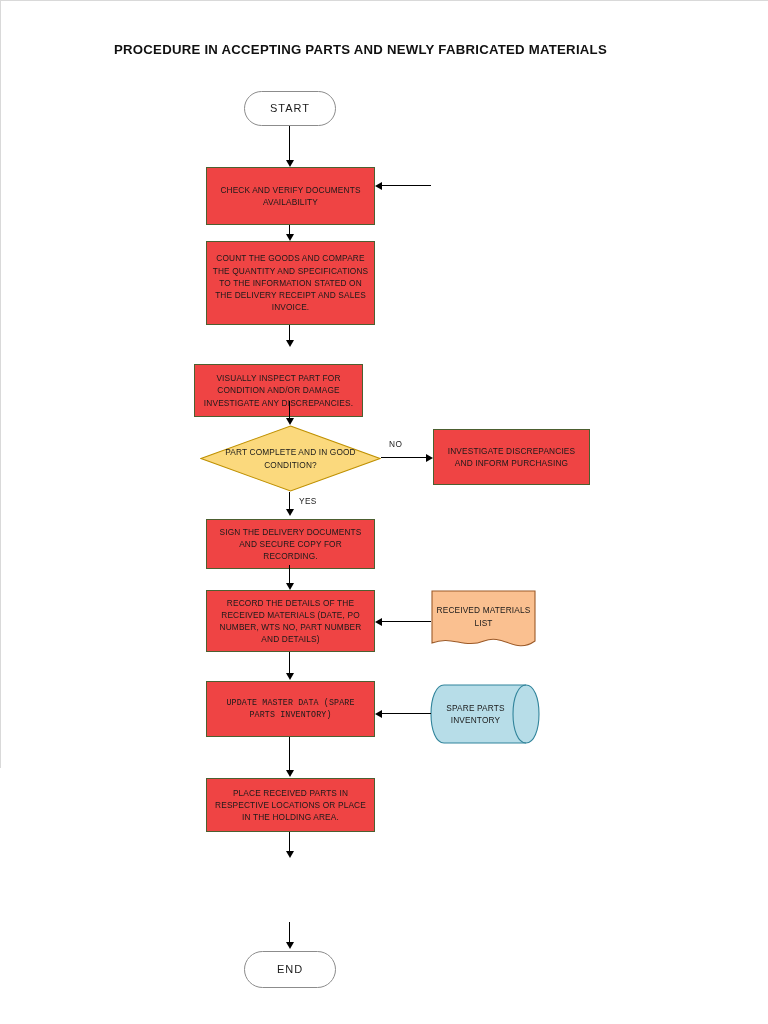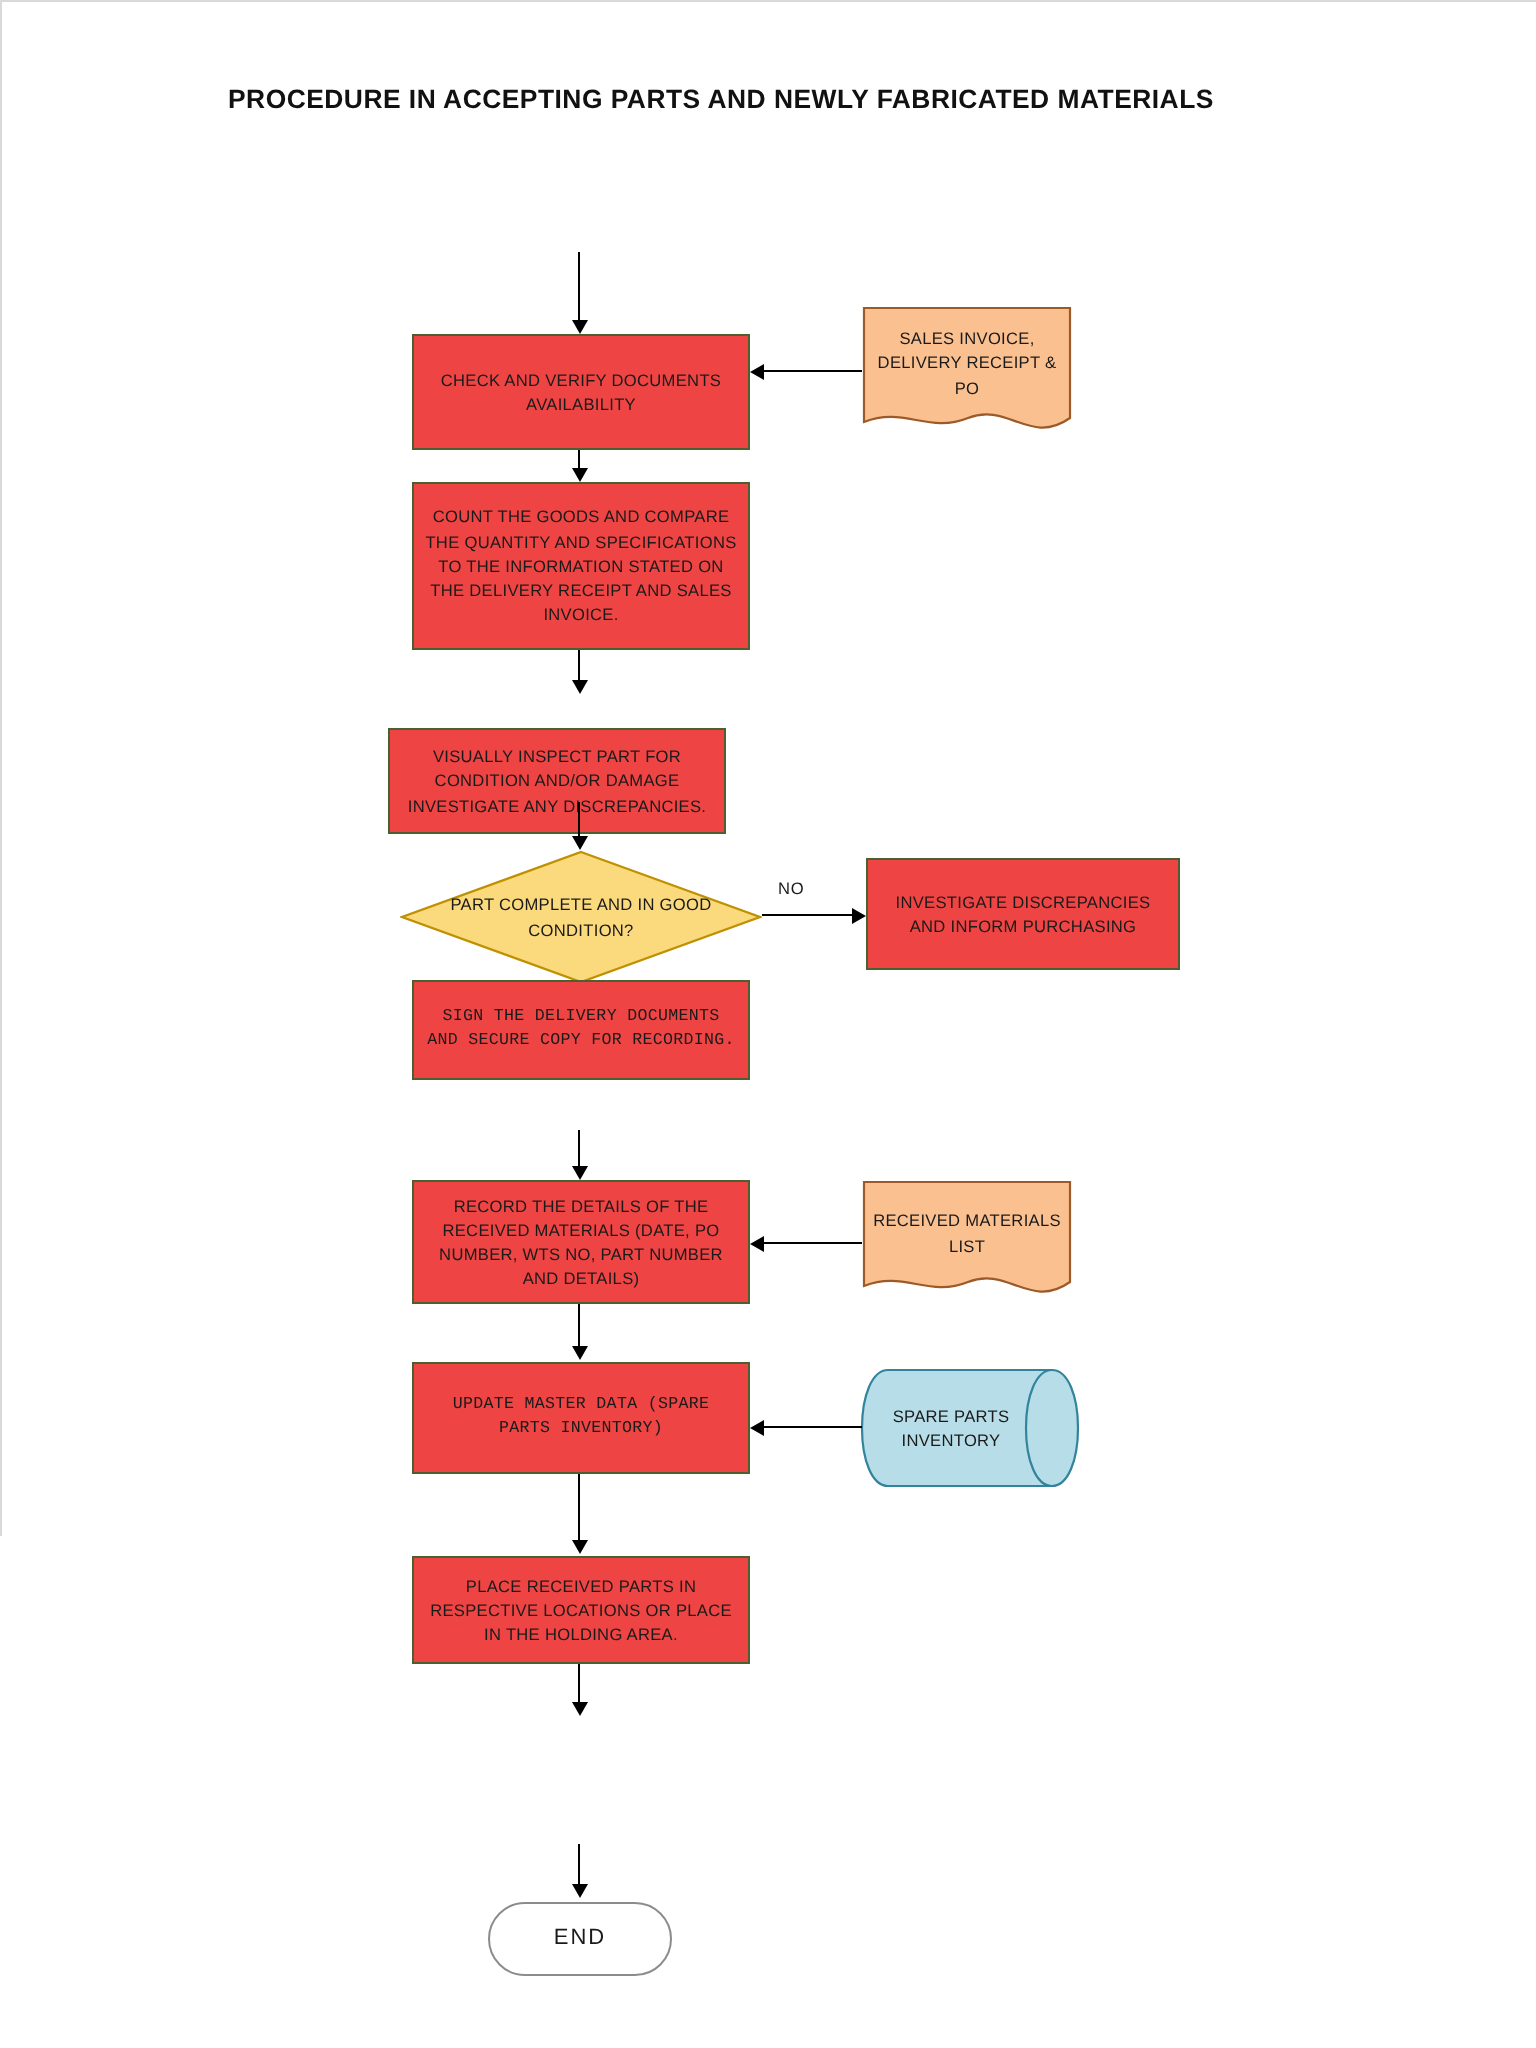--- a/index.html
+++ b/index.html
@@ -160,34 +160,31 @@
   
   #legend { position: absolute; }
 </style>
 </head>
 <body>
 
 <div id="page">
 
   <div id="title">PROCEDURE IN ACCEPTING PARTS AND NEWLY FABRICATED MATERIALS</div>
 
+  <div class="node terminator" style="left:243px; top:90px; width:92px; height:35px;">
+    <span class="txt">START</span>
+  </div>
 
   <div class="conn conn-v" style="left:288px; top:125px; height:38px;"></div>
   <div class="arrow arrow-down" style="left:284.5px; top:159px;"></div>
 
   <div class="node process" style="left:205px; top:166px; width:169px; height:58px;">
     <span class="txt">CHECK AND VERIFY DOCUMENTS AVAILABILITY</span>
   </div>
 
-  <div class="node document" style="left:430px; top:152px; width:105px; height:67px;">
-    <svg viewBox="0 0 105 67" preserveAspectRatio="none">
-      <path d="M1,1 L104,1 L104,56 C84,70 73,48 53,56 C33,64 21,50 1,58 Z" fill="#fac090" stroke="#9c5a28" stroke-width="1.1"></path>
-    </svg>
-    <span class="txt" style="margin-top:-10px;">SALES INVOICE, DELIVERY RECEIPT &amp; PO</span>
-  </div>
 
   <div class="conn conn-h" style="left:381px; top:184px; width:49px;"></div>
   <div class="arrow arrow-left" style="left:374px; top:180.5px;"></div>
 
   <div class="conn conn-v" style="left:288px; top:224px; height:12px;"></div>
   <div class="arrow arrow-down" style="left:284.5px; top:233px;"></div>
 
   <div class="node process" style="left:205px; top:240px; width:169px; height:84px;">
     <span class="txt">COUNT THE GOODS AND COMPARE THE QUANTITY AND SPECIFICATIONS TO THE INFORMATION STATED ON THE DELIVERY RECEIPT AND SALES INVOICE.</span>
   </div>
@@ -214,21 +211,21 @@
   <div class="edge-label" style="left:388px; top:438px;">NO</div>
 
   <div class="node process" style="left:432px; top:428px; width:157px; height:56px;">
     <span class="txt">INVESTIGATE DISCREPANCIES AND INFORM PURCHASING</span>
   </div>
 
   <div class="conn conn-v" style="left:288px; top:491px; height:21px;"></div>
   <div class="arrow arrow-down" style="left:284.5px; top:508px;"></div>
   <div class="edge-label" style="left:298px; top:495px;">YES</div>
 
-  <div class="node process" style="left:205px; top:489px; width:169px; height:50px;font-family:Liberation Mono, monospace;">
+  <div class="node process" style="left:205px; top:518px; width:169px; height:50px;">
     <span class="txt">SIGN THE DELIVERY DOCUMENTS AND SECURE COPY FOR RECORDING.</span>
   </div>
 
   <div class="conn conn-v" style="left:288px; top:564px; height:22px;"></div>
   <div class="arrow arrow-down" style="left:284.5px; top:582px;"></div>
 
   <div class="node document" style="left:430px; top:589px; width:105px; height:62px;">
     <svg viewBox="0 0 105 62" preserveAspectRatio="none">
       <path d="M1,1 L104,1 L104,51 C84,65 73,43 53,51 C33,59 21,45 1,53 Z" fill="#fac090" stroke="#9c5a28" stroke-width="1.1"></path>
     </svg>

